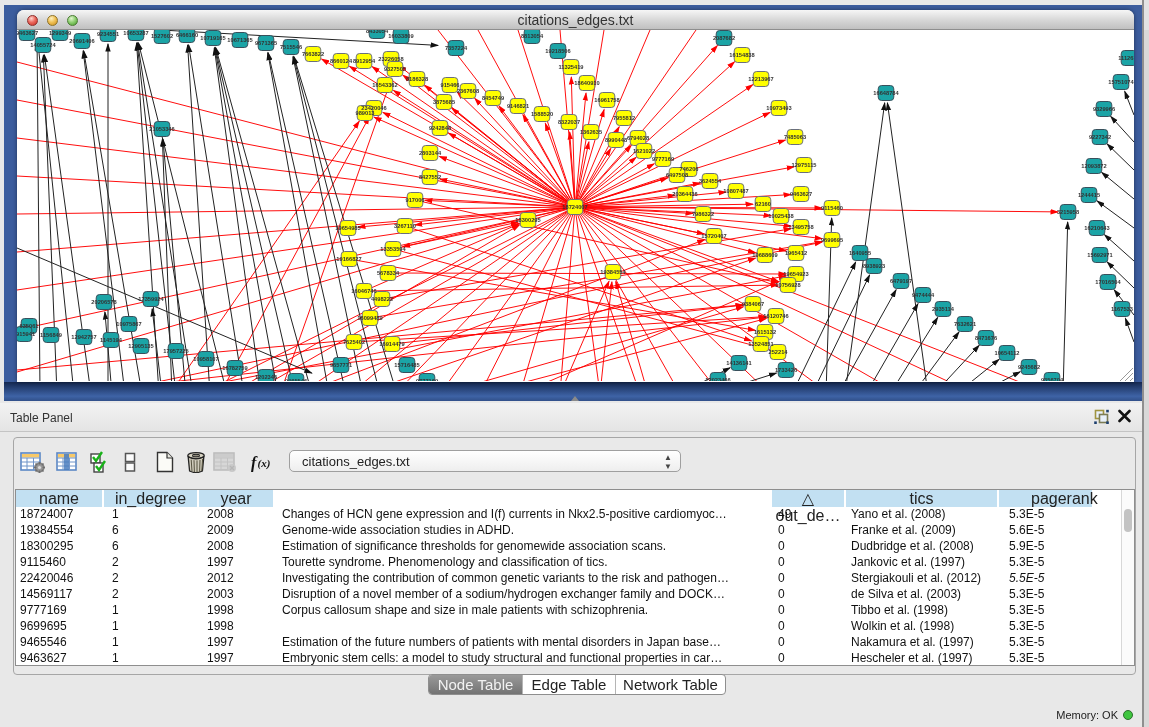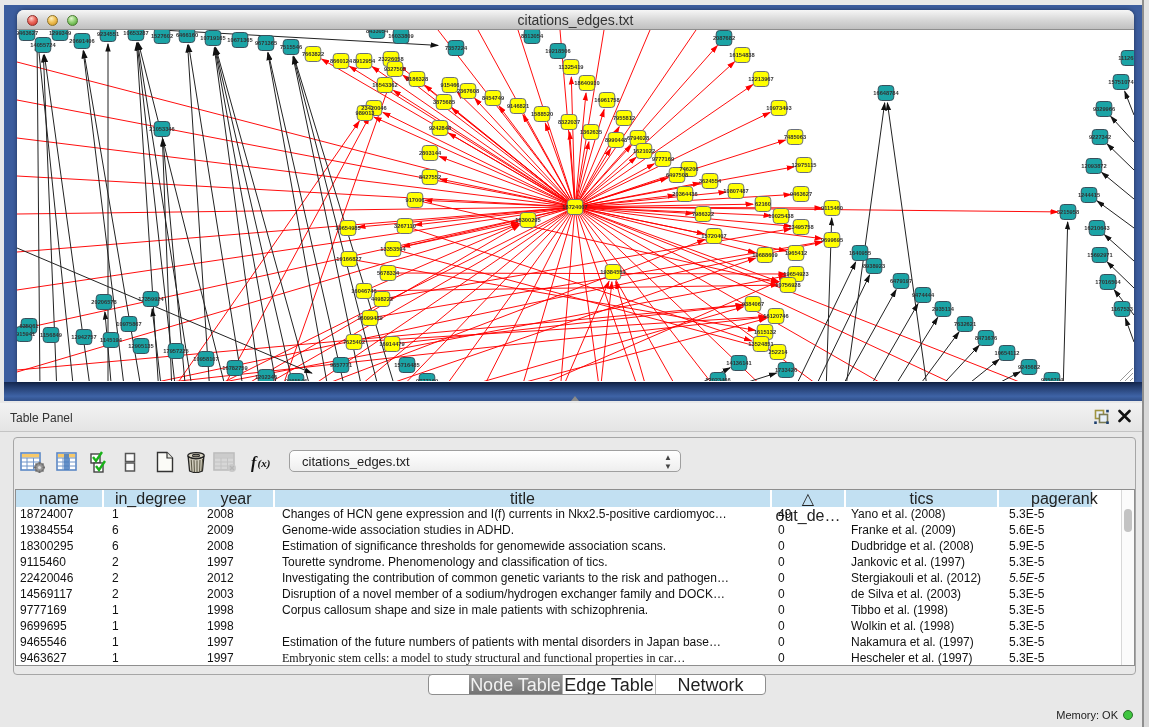--- a/index.html
+++ b/index.html
@@ -63,21 +63,21 @@
   .tr { position:absolute; height:16px; font-size:12px; color:#111; white-space:nowrap; }
   .td { position:absolute; top:0; height:16px; line-height:15px; overflow:hidden; }
   
   #vsb { position:absolute; right:0; top:0; width:13px; height:100%; background:#fbfbfb;
         border-left:1px solid #d8d8d8; }
   #vsb .thumb { position:absolute; left:2px; top:19px; width:8px; height:23px;
         background:#c3c3c3; border-radius:5px; }
 
   
   #tabs { position:absolute; left:428px; top:674px; height:21px; border:1px solid #8e8e8e;
-        border-radius:4px; background:#fff; overflow:hidden; font-size:18px;padding-left:40px; }
+        border-radius:4px; background:#fff; overflow:hidden; font-size:15px; }
   #tabs .seg { float:left; height:21px; line-height:20px; text-align:center; color:#222; }
   #tabs .sel { background:linear-gradient(#9a9a9a,#6f6f6f); color:#f2f2f2; }
   #tabs .sep { float:left; width:1px; height:21px; background:#b5b5b5; }
 
   #memory { position:absolute; right:31px; top:709px; font-size:11px; color:#222; }
   #memdot { position:absolute; right:16px; top:710px; width:10px; height:10px; border-radius:50%;
         background:#3ec53e; border:1px solid #2c6e2c; }
 </style>
 </head>
 <body>
@@ -621,21 +621,20 @@
       </svg></div>
     <div id="combo">
       <div class="txt">citations_edges.txt</div>
       <div class="arr">▲<br>▼</div>
     </div>
     <div id="tbl">
       <div id="thead">
         <div class="th" style="left:0px;width:88px;">name</div>
         <div class="th" style="left:88px;width:95px;">in_degree</div>
         <div class="th" style="left:183px;width:76px;">year</div>
-        <div class="th" style="left:259px;width:497px;">title</div>
         <div class="th" style="left:756px;width:74px;">△ out_de…</div>
         <div class="th" style="left:830px;width:153px;">tics</div>
         <div class="th" style="left:983px;width:95px;padding-left:32px;">pagerank</div>
       </div>
       <div class="rows">
         <div class="tr" style="top:0px;width:1078px;">
           <div class="td" style="left:4px;width:84px;">18724007</div>
           <div class="td" style="left:96px;width:87px;">1</div>
           <div class="td" style="left:191px;width:68px;">2008</div>
           <div class="td" style="left:266px;width:490px;">Changes of HCN gene expression and I(f) currents in Nkx2.5-positive cardiomyoc…</div>
@@ -711,21 +710,21 @@
           <div class="td" style="left:191px;width:68px;">1997</div>
           <div class="td" style="left:266px;width:490px;">Estimation of the future numbers of patients with mental disorders in Japan base…</div>
           <div class="td" style="left:762px;width:68px;">0</div>
           <div class="td" style="left:835px;width:148px;">Nakamura et al. (1997)</div>
           <div class="td" style="left:993px;width:85px;">5.3E-5</div>
         </div>
         <div class="tr" style="top:144px;width:1078px;">
           <div class="td" style="left:4px;width:84px;">9463627</div>
           <div class="td" style="left:96px;width:87px;">1</div>
           <div class="td" style="left:191px;width:68px;">1997</div>
-          <div class="td" style="left:266px;width:490px;font-family:Liberation Serif, serif;">Embryonic stem cells: a model to study structural and functional properties in car…</div>
+          <div class="td" style="left:266px;width:490px;">Embryonic stem cells: a model to study structural and functional properties in car…</div>
           <div class="td" style="left:762px;width:68px;">0</div>
           <div class="td" style="left:835px;width:148px;">Hescheler et al. (1997)</div>
           <div class="td" style="left:993px;width:85px;">5.3E-5</div>
         </div>
       </div>
       <div id="vsb">
         <div class="thumb"></div>
       </div>
     </div>
   </div>

